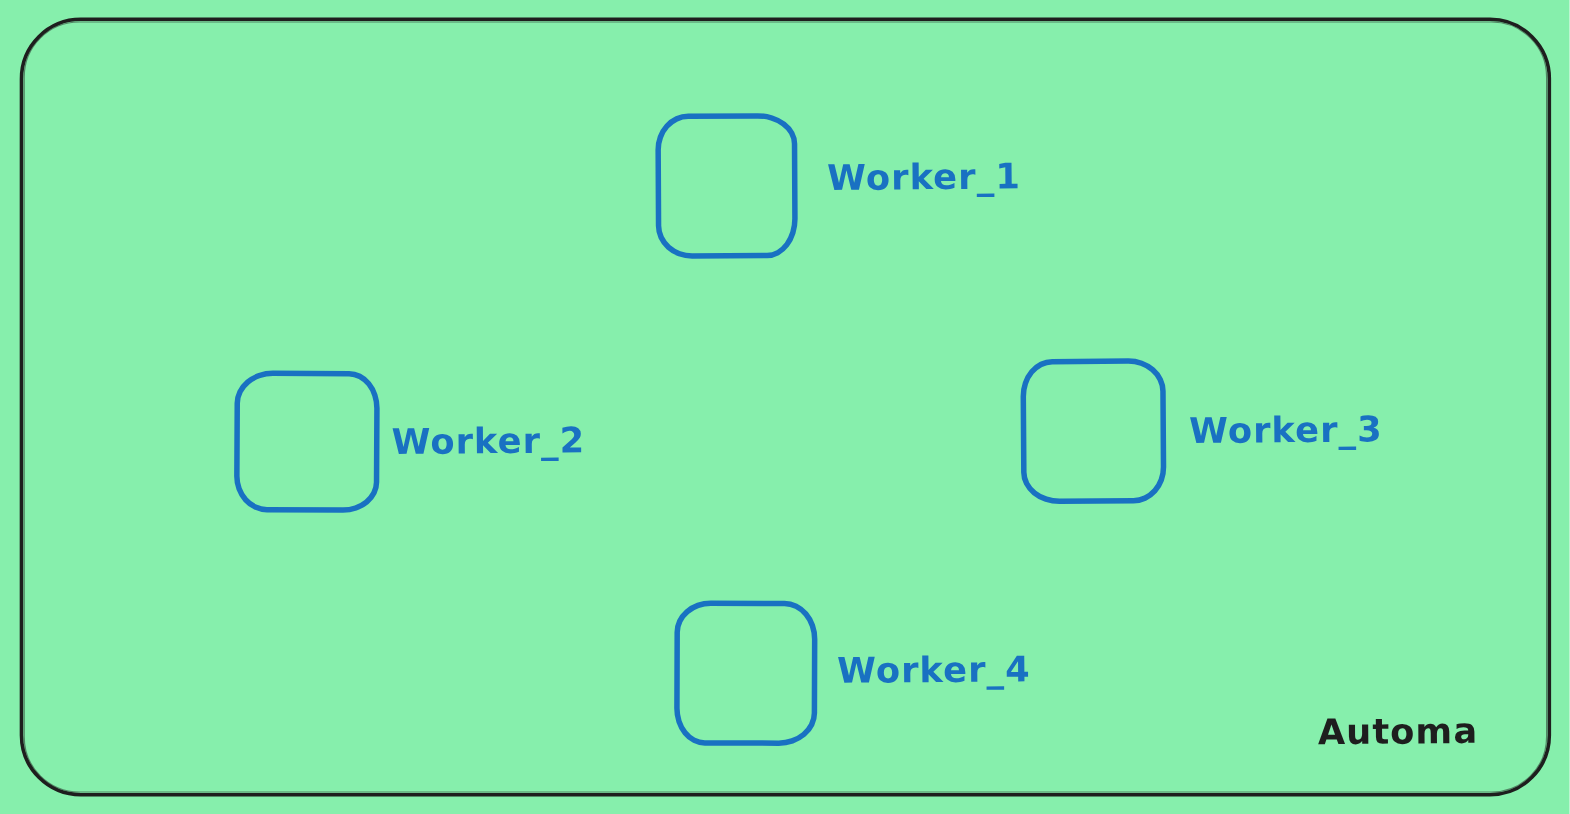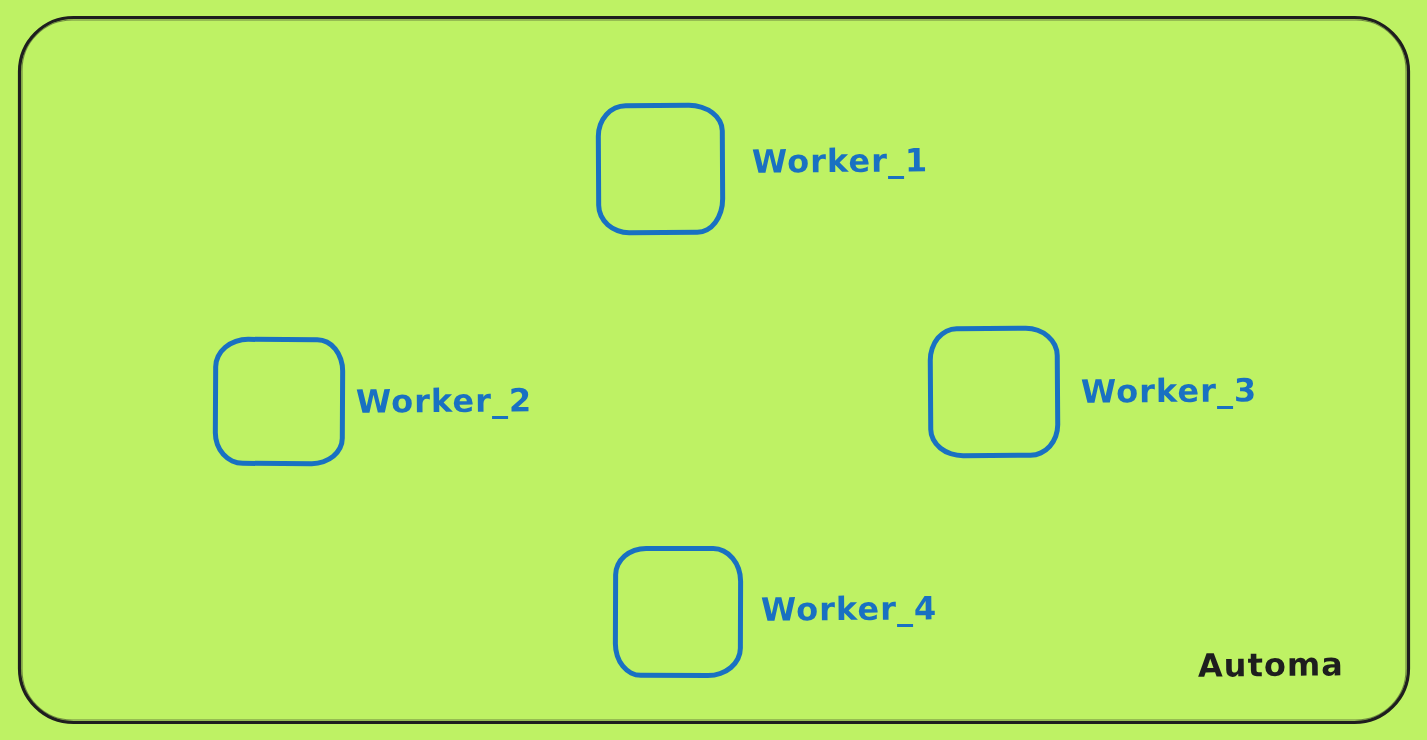--- a/index.html
+++ b/index.html
@@ -1,20 +1,20 @@
 <!DOCTYPE html>
 <html><head>
 <meta charset="utf-8">
 <style>
   html, body { margin: 0; padding: 0; background: #ffffff; }
   .canvas {
     position: relative;
     width: 1427px;
     height: 740px;
-    background: #bef264;
+    background: #86efac;
     overflow: hidden;
     font-family: "DejaVu Sans", "Liberation Sans", sans-serif;
   }
   .frame-svg {
     position: absolute;
     left: 0; top: 0;
     width: 1427px; height: 740px;
   }
   .node-box {
     position: absolute;

